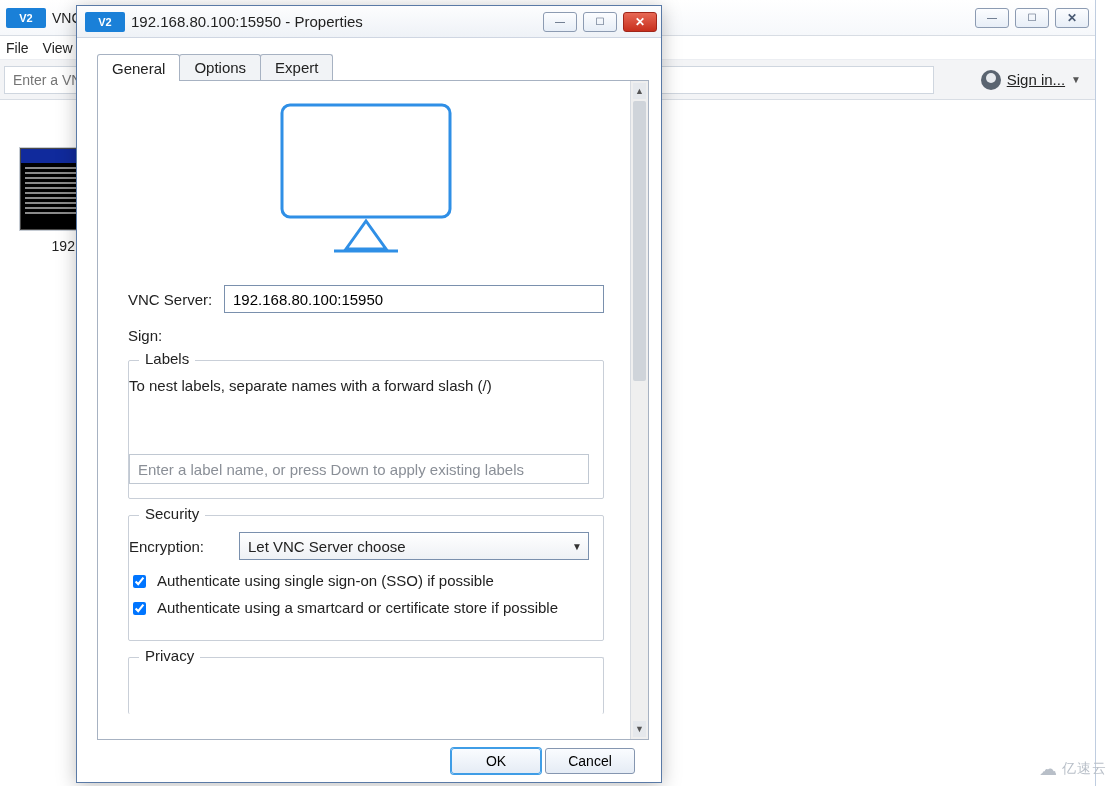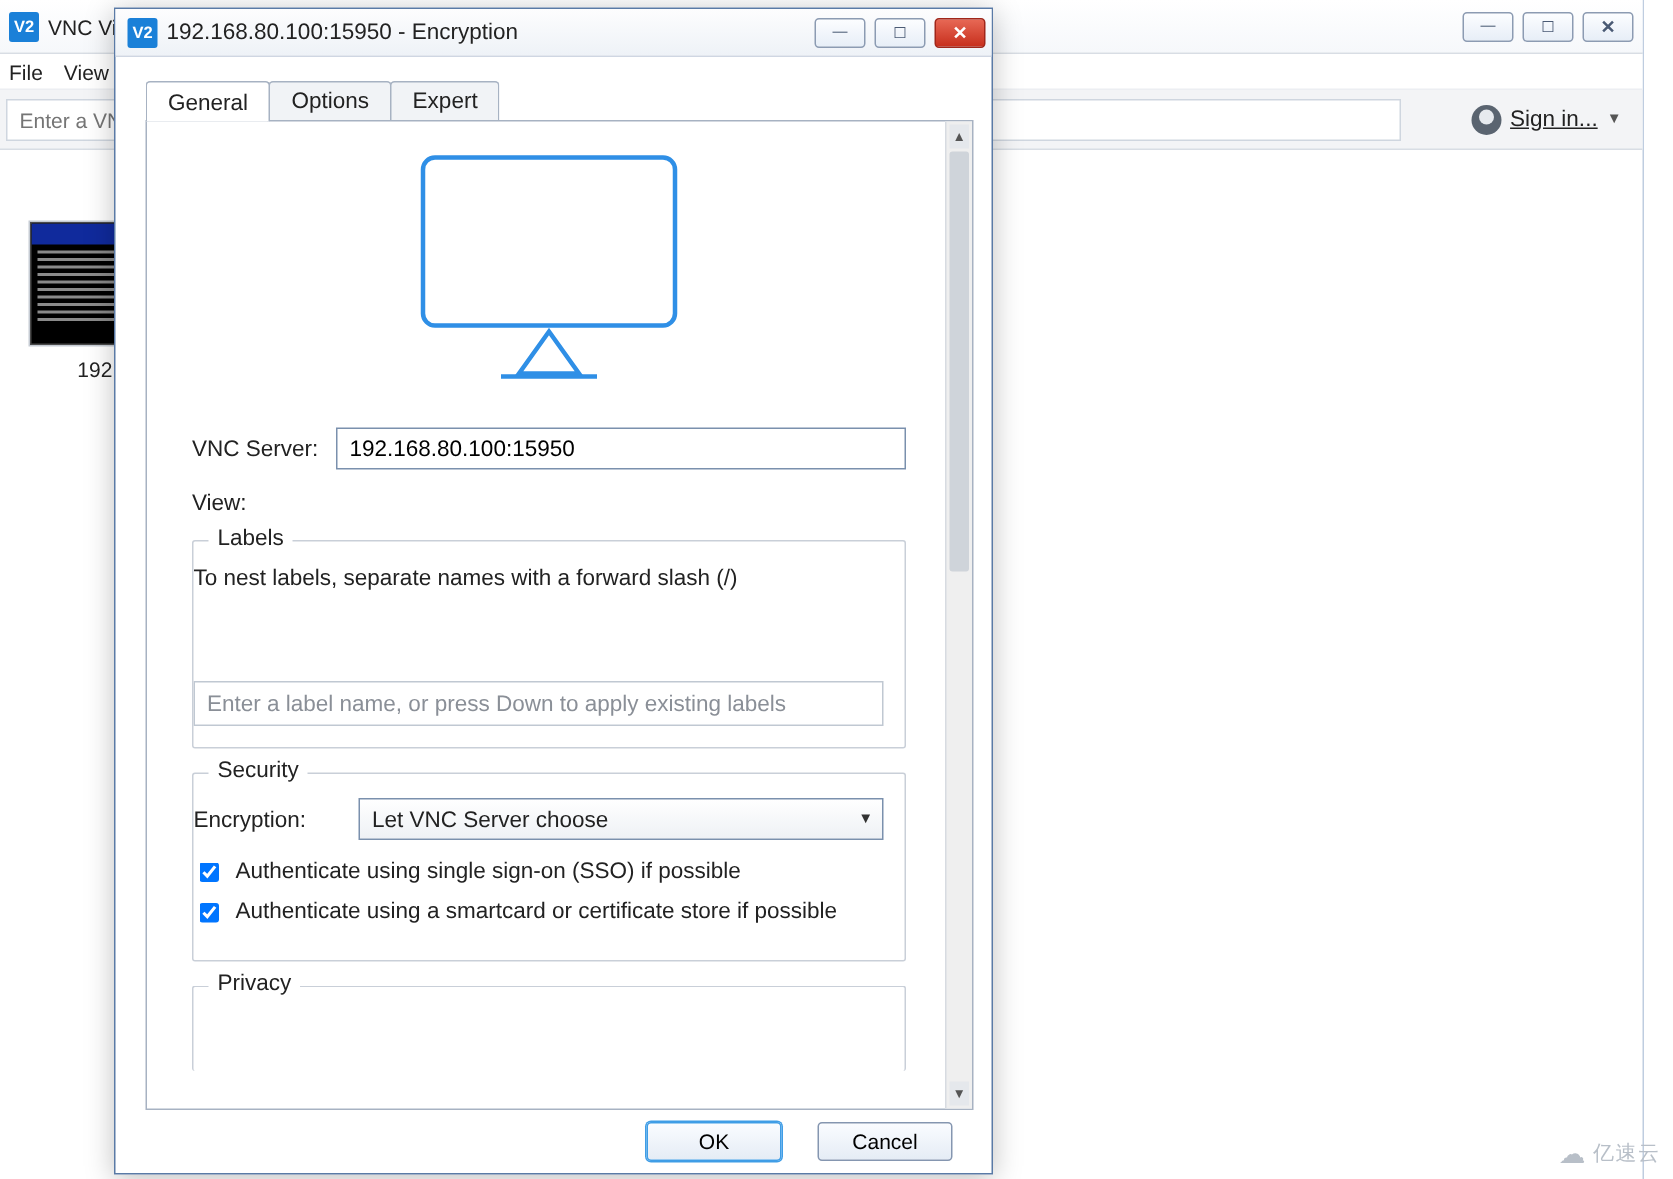--- a/index.html
+++ b/index.html
@@ -26,21 +26,21 @@
   }
   .main-titlebar {
     height: 36px;
     background: linear-gradient(#fff,#f6f8fb);
     border-bottom: 1px solid #d8dde4;
     display: flex;
     align-items: center;
     padding: 0 6px;
   }
   .vnc-app-icon {
-    width: 20px; height: 20px;
+    width: 40px; height: 20px;
     background: #1a80d8;
     color: #fff;
     font-size: 11px;
     font-weight: 700;
     display: flex; align-items: center; justify-content: center;
     border-radius: 2px;
     margin-right: 6px;
   }
   .main-title { flex: 0 0 auto; font-size: 14px; }
   .main-title-spacer { flex: 1; }
@@ -315,21 +315,21 @@
     margin-bottom: 8px;
     font-size: 15px;
   }
   .check-row input { margin-top: 3px; }
 
   .dlg-buttons {
     height: 42px;
     display: flex;
     justify-content: flex-end;
     align-items: center;
-    gap: 24px;
+    gap: 4px;
     padding: 0 14px 0 0;
   }
   .dlg-btn {
     width: 90px;
     height: 26px;
     border: 1px solid #8596b0;
     border-radius: 3px;
     background: linear-gradient(#fafcff,#e5ecf5);
     font-size: 14px;
     font-family: inherit;
@@ -406,21 +406,21 @@
         </div>
       </div>
       <div class="thumb-label">192.16</div>
     </div>
   </div>
 </div>
 
 <div class="dialog">
   <div class="dlg-titlebar">
     <div class="vnc-app-icon">V2</div>
-    <div class="main-title">192.168.80.100:15950 - Encryption</div>
+    <div class="main-title">192.168.80.100:15950 - Properties</div>
     <div class="win-ctrl-group">
       <div class="win-btn">
           <span>—</span>
         </div>
       <div class="win-btn">
           <span>☐</span>
         </div>
       <div class="win-btn close">
           <span class="win-x">✕</span>
         </div>
@@ -442,21 +442,21 @@
           <path d="M70 150 L90 122 L110 150 Z" fill="none" stroke="#2f8fe6" stroke-width="3"></path>
           <line x1="58" y1="152" x2="122" y2="152" stroke="#2f8fe6" stroke-width="3"></line>
         </svg>
 
         <div class="form-row">
           <label>VNC Server:</label>
           <input class="text-input" value="192.168.80.100:15950" style="">
         </div>
 
         <div class="form-row">
-          <label>View:</label>
+          <label>Sign:</label>
         </div>
 
         <div class="fieldset">
           <div class="legend">Labels</div>
           <div class="help-text">To nest labels, separate names with a forward slash (/)</div>
           <input class="label-input" placeholder="Enter a label name, or press Down to apply existing labels" style="">
         </div>
 
         <div class="fieldset">
           <div class="legend">Security</div>

